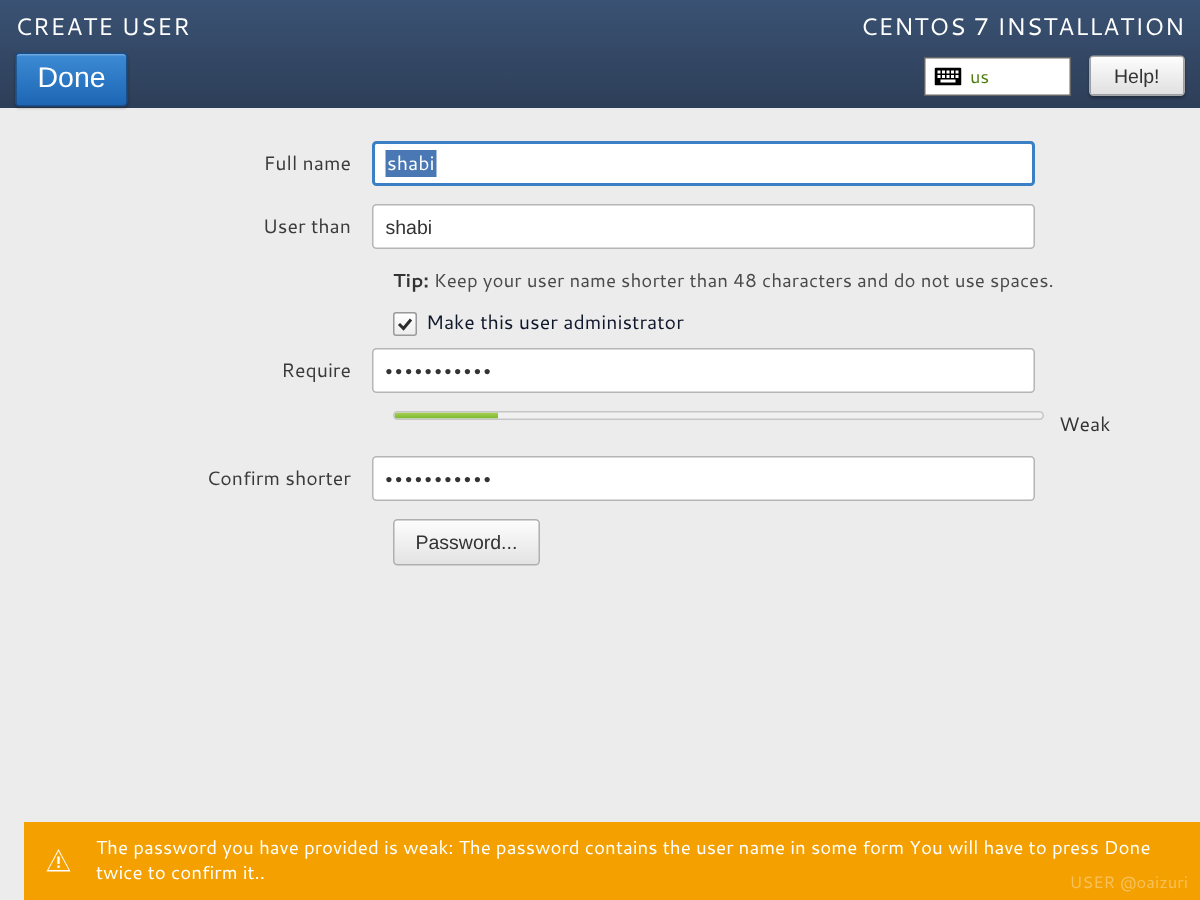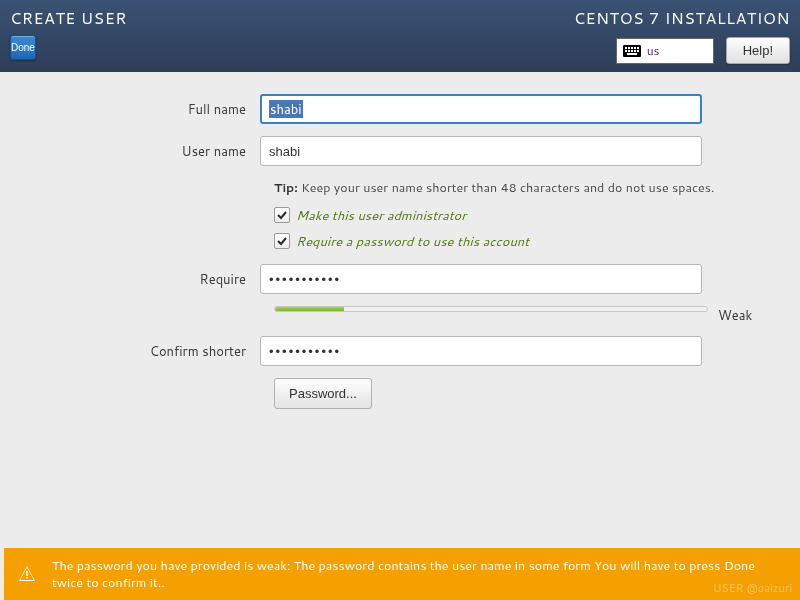--- a/index.html
+++ b/index.html
@@ -26,29 +26,29 @@
     .header-title-left, .header-title-right {
       font-size: 16px;
       font-weight: 400;
       letter-spacing: 0.5px;
     }
     .done-btn {
       background: linear-gradient(to bottom, #3d8bd4, #1d66b5);
       border: 1px solid #184e8a;
       border-radius: 3px;
       color: #fff;
-      padding: 6px 0;
-      cursor: pointer;
-      font-size: 10px;
+      padding: 6px 14px;
+      cursor: pointer;
+      font-size: 19px;
       box-shadow: inset 0 1px 0 rgba(255,255,255,0.25), 0 1px 2px rgba(0,0,0,0.3);
     }
     .header-controls { display: flex; gap: 12px; align-items: center; }
     .kb-indicator {
       background: #fff;
-      color: #4c1d95;
+      color: #4d7c0f;
       width: 98px;
       height: 26px;
       display: flex;
       align-items: center;
       gap: 6px;
       padding: 0 6px;
       font-size: 12px;
       border: 1px solid #666;
     }
     .kb-icon { width: 18px; height: 12px; position: relative; }
@@ -57,21 +57,21 @@
       background: linear-gradient(to bottom, #fdfdfd, #e0e0e0);
       border: 1px solid #a8a8a8;
       border-radius: 3px;
       color: #333;
       padding: 5px 16px;
       cursor: pointer;
       font-size: 13px;
       box-shadow: inset 0 1px 0 rgba(255,255,255,0.6), 0 1px 2px rgba(0,0,0,0.3);
     }
     .form-area {
-      padding: 22px 30px 0 38px;
+      padding: 22px 30px 0 26px;
     }
     .row {
       display: flex;
       align-items: center;
       margin-bottom: 12px;
     }
     .label-col {
       width: 222px;
       text-align: right;
       padding-right: 14px;
@@ -107,24 +107,23 @@
       font-size: 13px;
       display: flex;
       align-items: center;
     }
     .tip-row { margin-left: 236px; margin-bottom: 10px; color: #4a4a4a; font-size: 12.5px; }
     .tip-row b { color: #333; }
     .check-row {
       margin-left: 236px;
       margin-bottom: 8px;
       display: flex;
-      align-items: center;
+      align-items: flex-end;
       gap: 6px;
-      color: #4d7c0f;
-      font-style: italic;
+      color: #0f172a;
     }
     .cb {
       width: 16px;
       height: 16px;
       border: 1px solid #9a9a9a;
       border-radius: 2px;
       background: linear-gradient(to bottom,#fff,#ededed);
       display: inline-flex;
       align-items: center;
       justify-content: center;
@@ -161,21 +160,21 @@
       border: 1px solid #b0b0b0;
       border-radius: 3px;
       padding: 7px 14px;
       cursor: pointer;
       font-size: 13px;
       color: #333;
       box-shadow: inset 0 1px 0 rgba(255,255,255,0.6);
     }
     .warning-bar {
       position: absolute;
-      left: 4px; right: 0; bottom: 0;
+      left: 16px; right: 0; bottom: 0;
       background: #f4a000;
       color: #fff;
       display: flex;
       align-items: center;
       padding: 8px 14px;
       gap: 16px;
       min-height: 52px;
     }
     .warn-icon { width: 18px; height: 18px; flex-shrink: 0; }
     .warn-text { font-size: 12.5px; line-height: 1.4; }
@@ -228,47 +227,39 @@
   <div class="row">
     <div class="label-col">Full name</div>
     <div class="input-col">
       <div class="fake-input">
         <span class="sel">shabi</span>
       </div>
     </div>
   </div>
 
   <div class="row">
-    <div class="label-col">User name</div>
+    <div class="label-col">User than</div>
     <div class="input-col">
       <input type="text" value="shabi" style="">
     </div>
   </div>
 
   <div class="tip-row">
     <b>Tip:</b><span> Keep your user name shorter than 48 characters and do not use spaces.</span>
   </div>
 
   <div class="check-row">
     <span class="cb">
       <svg width="12" height="12" viewBox="0 0 12 12">
           <path d="M2 6 L5 9 L10 3" stroke="#2b2b2b" stroke-width="2" fill="none"></path>
         </svg>
     </span>
     <span>Make this user administrator</span>
   </div>
 
-  <div class="check-row" style="margin-bottom:14px;">
-    <span class="cb">
-      <svg width="12" height="12" viewBox="0 0 12 12">
-          <path d="M2 6 L5 9 L10 3" stroke="#2b2b2b" stroke-width="2" fill="none"></path>
-        </svg>
-    </span>
-    <span>Require a password to use this account</span>
-  </div>
 
   <div class="row">
     <div class="label-col">Require</div>
     <div class="input-col">
       <input type="text" style="letter-spacing: 2px;" value="•••••••••••">
     </div>
   </div>
 
   <div class="strength-row">
     <div class="strength-bar">

